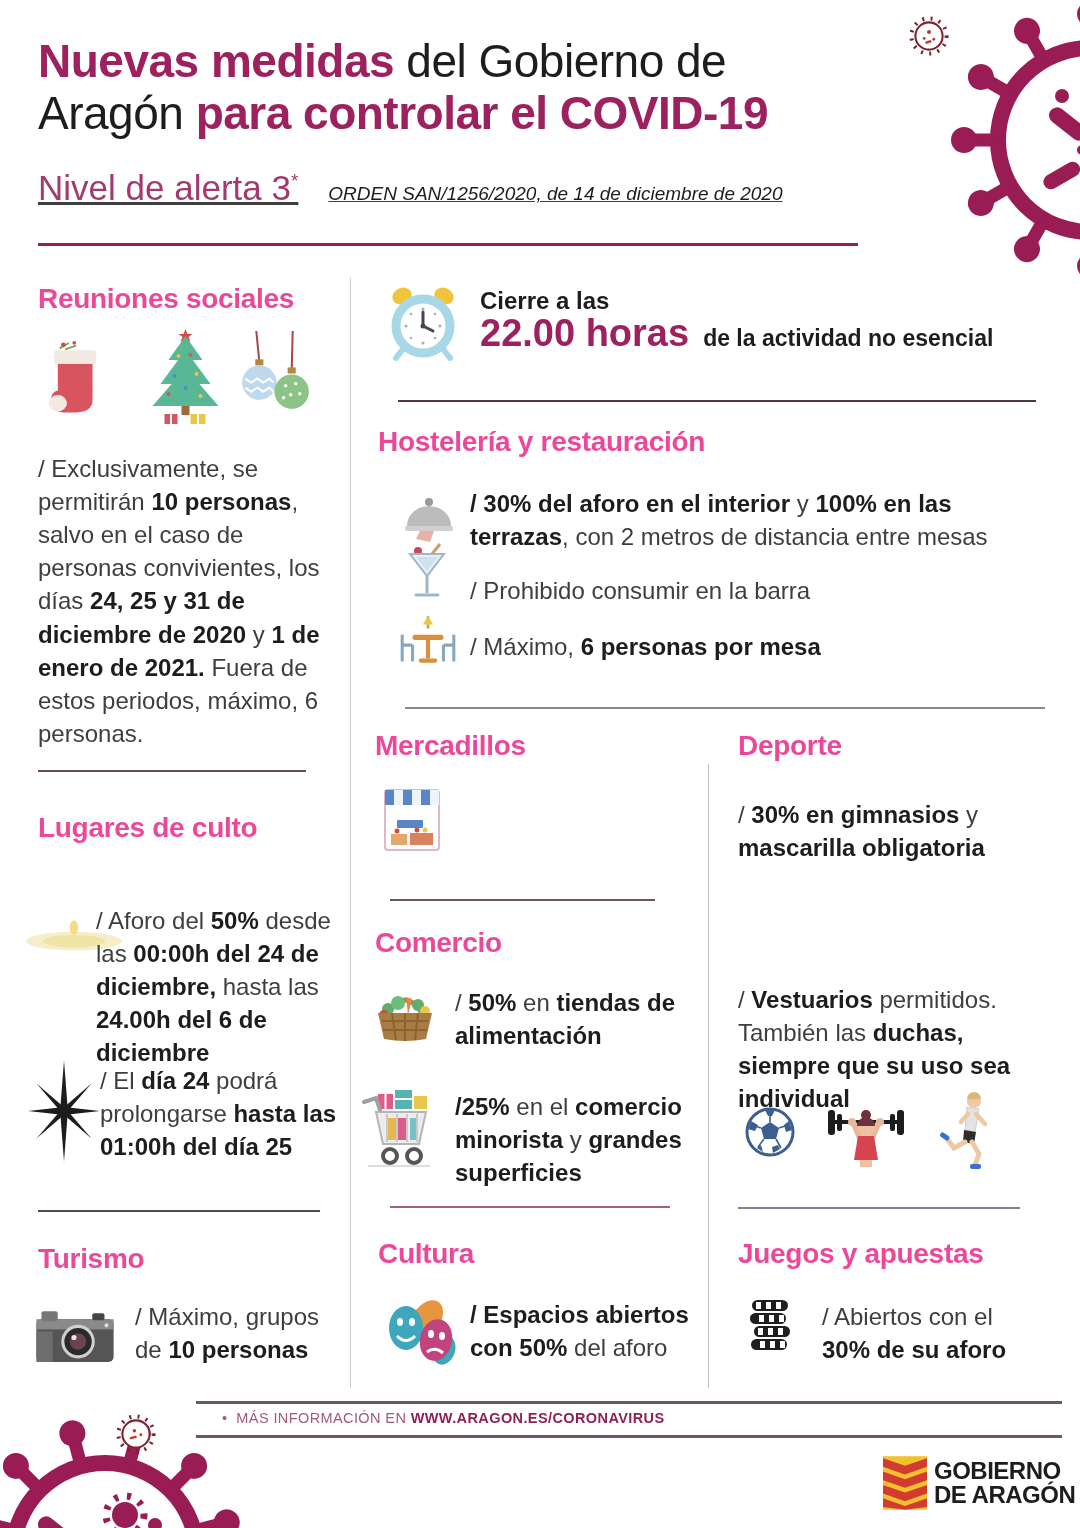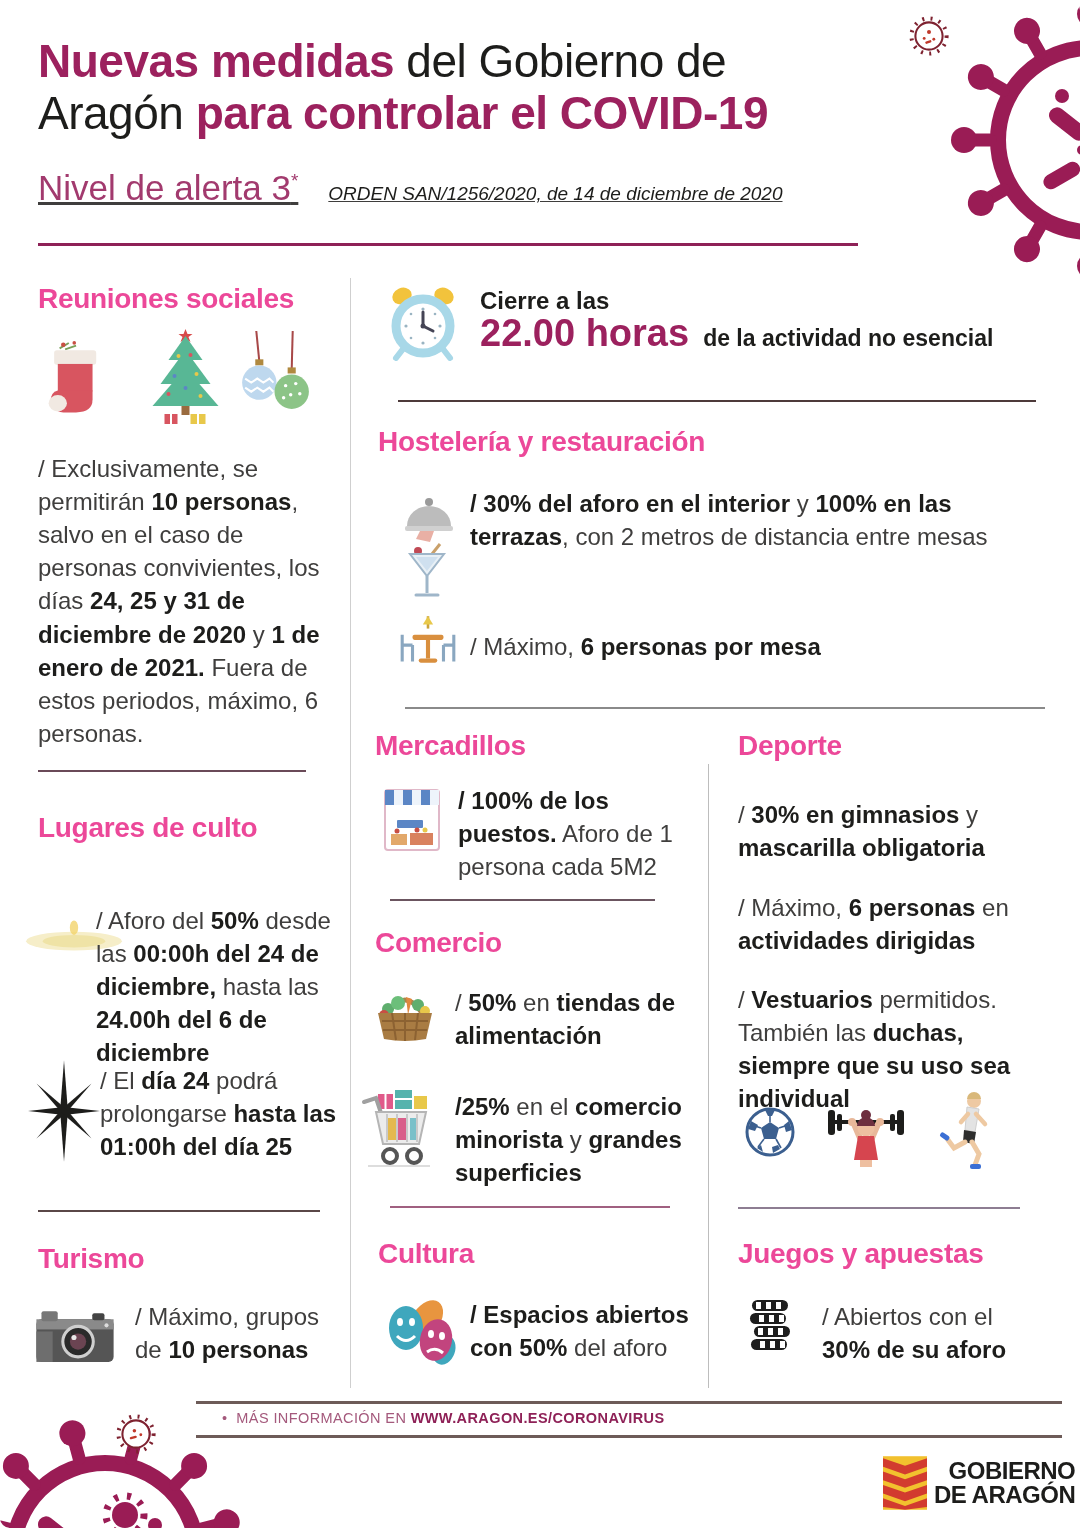--- a/index.html
+++ b/index.html
@@ -1,36 +1,36 @@
 <!DOCTYPE html>
 <html lang="es"><head>
 <meta charset="utf-8">
 <style>
   html,body{margin:0;padding:0;background:#fff;}
   .page{position:relative;width:1080px;height:1528px;background:#fff;overflow:hidden;
-        font-family:"Liberation Sans",sans-serif;color:#3f3e3d;border-radius:10px;}
+        font-family:"Liberation Sans",sans-serif;color:#3f3e3d;}
   .abs{position:absolute;}
   .icon{position:absolute;}
   .icon svg{width:100%;height:100%;display:block;}
   .h1{font-size:46px;line-height:1.13;font-weight:400;color:#1d1d1b;letter-spacing:-0.5px;}
   .h1 .acc{color:#9c215e;font-weight:700;}
   .alert{font-size:35px;color:#a23a6e;font-weight:400;}
   .alert sup{font-size:19px;}
   .order{font-size:19px;font-style:italic;color:#1d1d1b;margin-left:30px;}
   .h2{font-size:28px;font-weight:700;color:#ec4899;letter-spacing:-0.3px;}
   .txt{font-size:24px;line-height:1.38;color:#3f3e3d;}
   .txt b{color:#1d1d1b;font-weight:700;}
   .rule{position:absolute;background:#6a4a58;}
   .vsep{position:absolute;width:1px;background:#cfcfcf;}
   .closure-lead{font-size:24px;font-weight:700;color:#1d1d1b;}
   .closure-time{font-size:38px;font-weight:700;color:#9c215e;}
   .closure-rest{font-size:23px;font-weight:700;color:#1d1d1b;margin-left:14px;}
   .footer-info{font-size:14.5px;letter-spacing:.4px;color:#a4597c;font-weight:400;}
   .footer-info b{color:#8e2157;font-weight:700;}
-  .logo-text{font-size:24px;font-weight:700;color:#1d1d1b;line-height:1.02;letter-spacing:-0.5px;text-align:right;}
+  .logo-text{font-size:24px;font-weight:700;color:#1d1d1b;line-height:1.02;letter-spacing:-0.5px;}
 </style>
 </head>
 <body>
 
 <div class="page">
 
   <span class="icon" style="left:950px;top:0;width:280px;height:280px;">
     <svg viewBox="0 0 280 280">
       <defs>
           <g id="spkA">
@@ -230,20 +230,21 @@
   <span class="icon" style="left:404px;top:542px;width:46px;height:62px;">
     <svg viewBox="0 0 46 62">
       <line x1="28" y1="12" x2="36" y2="2" stroke="#c9a06a" stroke-width="3"></line>
       <circle cx="14" cy="9" r="4" fill="#c04a55"></circle>
       <polygon points="6,12 40,12 23,34" fill="#e8f0f6" stroke="#9fb6c9" stroke-width="2"></polygon>
       <polygon points="12,15 34,15 23,29" fill="#cfe0ef"></polygon>
       <line x1="23" y1="34" x2="23" y2="51" stroke="#9fb6c9" stroke-width="3"></line>
       <line x1="12" y1="53" x2="34" y2="53" stroke="#9fb6c9" stroke-width="3" stroke-linecap="round"></line>
     </svg>
   </span>
+  <div class="abs txt" style="left:470px;top:574px;width:560px;">/ Prohibido consumir en la barra</div>
   <span class="icon" style="left:396px;top:614px;width:64px;height:56px;">
     <svg viewBox="0 0 62 54">
       <line x1="31" y1="2" x2="31" y2="14" stroke="#caa33a" stroke-width="2.5"></line>
       <polygon points="26,10 36,10 31,2" fill="#e8c84a"></polygon>
       <rect x="16" y="20" width="30" height="5" rx="2" fill="#d98f3e"></rect>
       <rect x="29" y="25" width="4" height="18" fill="#d98f3e"></rect>
       <rect x="22" y="43" width="18" height="4" rx="2" fill="#d98f3e"></rect>
       <g fill="none" stroke="#8aa7c0" stroke-width="3">
         <path d="M6 20 V46 M6 30 H16 M16 30 V46"></path>
         <path d="M56 20 V46 M56 30 H46 M46 30 V46"></path>
@@ -266,21 +267,20 @@
           <rect x="47" y="4" width="9" height="15" fill="#eef4fb"></rect>
       </g>
       <rect x="14" y="34" width="26" height="8" rx="1" fill="#5b86c5"></rect>
       <rect x="8" y="48" width="16" height="11" fill="#e2a86a"></rect>
       <rect x="27" y="47" width="23" height="12" fill="#d9825f"></rect>
       <circle cx="14" cy="45" r="2.5" fill="#c94f44"></circle>
         <circle cx="34" cy="44" r="2.5" fill="#c94f44"></circle>
         <circle cx="42" cy="44" r="2.5" fill="#e8c84a"></circle>
     </svg>
   </span>
-  <div class="abs txt" style="left:458px;top:784px;width:242px;"><b>/ 100% de los puestos.</b> Aforo de 1 persona cada 5M2</div>
   <div class="rule" style="left:390px;top:899px;width:265px;height:2px;background:#6b5560;"></div>
 
   <div class="abs h2" style="left:375px;top:927px;">Comercio</div>
   <span class="icon" style="left:372px;top:983px;width:66px;height:62px;">
     <svg viewBox="0 0 66 62">
       <path d="M16 30 Q33 4 50 30" stroke="#a9854b" stroke-width="5" fill="none"></path>
       <circle cx="16" cy="26" r="6" fill="#5fae6e"></circle>
         <circle cx="26" cy="20" r="7" fill="#6cbf7a"></circle>
       <polygon points="34,14 40,16 36,32" fill="#e2883f"></polygon>
       <circle cx="46" cy="22" r="6" fill="#5fae6e"></circle>
@@ -335,21 +335,20 @@
       <ellipse cx="56" cy="48" rx="16" ry="21" fill="#c2447e" transform="rotate(12 56 48)"></ellipse>
       <ellipse cx="51" cy="42" rx="3" ry="4" fill="#fff"></ellipse>
         <ellipse cx="62" cy="44" rx="3" ry="4" fill="#fff"></ellipse>
       <path d="M47 60 Q55 54 63 61" stroke="#fff" stroke-width="3" fill="none"></path>
     </svg>
   </span>
   <div class="abs txt" style="left:470px;top:1298px;width:225px;"><b>/ Espacios abiertos con 50%</b> del aforo</div>
 
   <div class="abs h2" style="left:738px;top:730px;">Deporte</div>
   <div class="abs txt" style="left:738px;top:798px;width:305px;">/ <b>30% en gimnasios</b> y <b>mascarilla obligatoria</b></div>
-  <div class="abs txt" style="left:738px;top:891px;width:305px;">/ Máximo, <b>6 personas</b> en <b>actividades dirigidas</b></div>
   <div class="abs txt" style="left:738px;top:983px;width:310px;">/ <b>Vestuarios</b> permitidos. También las <b>duchas, siempre que su uso sea individual</b></div>
   <span class="icon" style="left:744px;top:1106px;width:52px;height:52px;">
     <svg viewBox="0 0 52 52">
       <circle cx="26" cy="26" r="23" fill="#fff" stroke="#3b5f8f" stroke-width="3"></circle>
       <polygon points="26,16 35,22 32,33 20,33 17,22" fill="#3b5f8f"></polygon>
       <g stroke="#3b5f8f" stroke-width="1.6">
           <line x1="26" y1="16" x2="26" y2="7"></line>
           <line x1="35" y1="22" x2="44" y2="19"></line>
           <line x1="32" y1="33" x2="37" y2="42"></line>
           <line x1="20" y1="33" x2="14" y2="41"></line>

